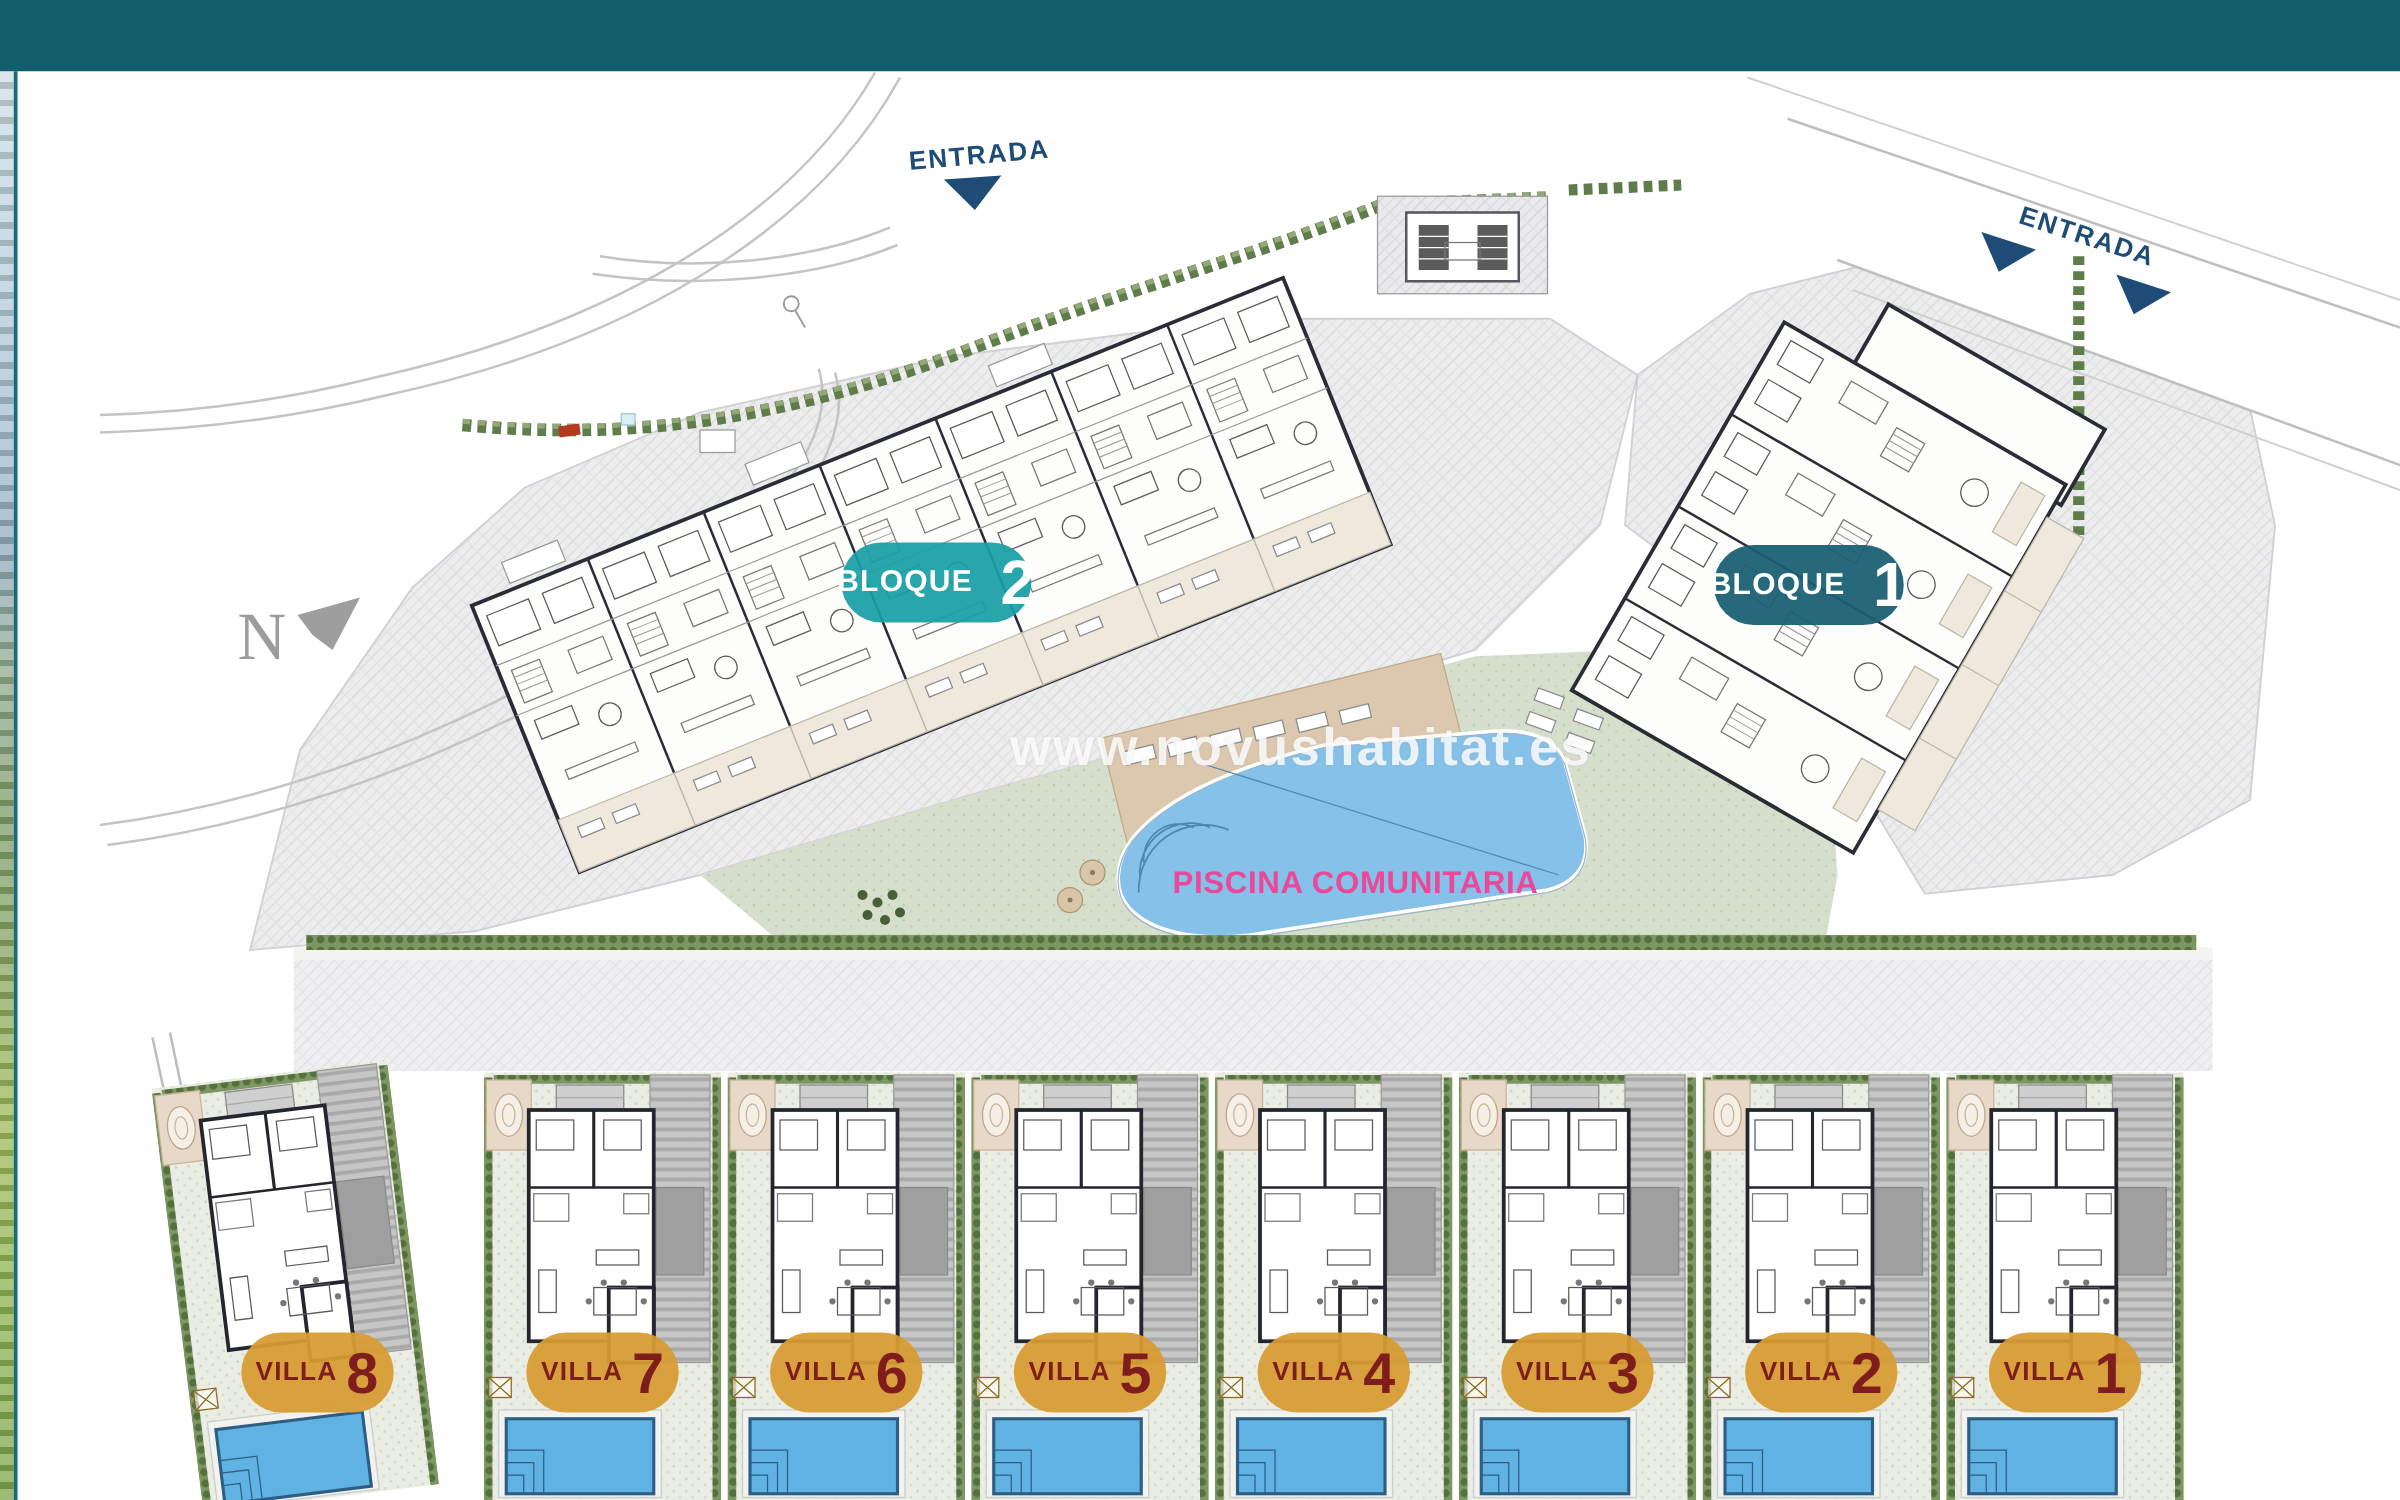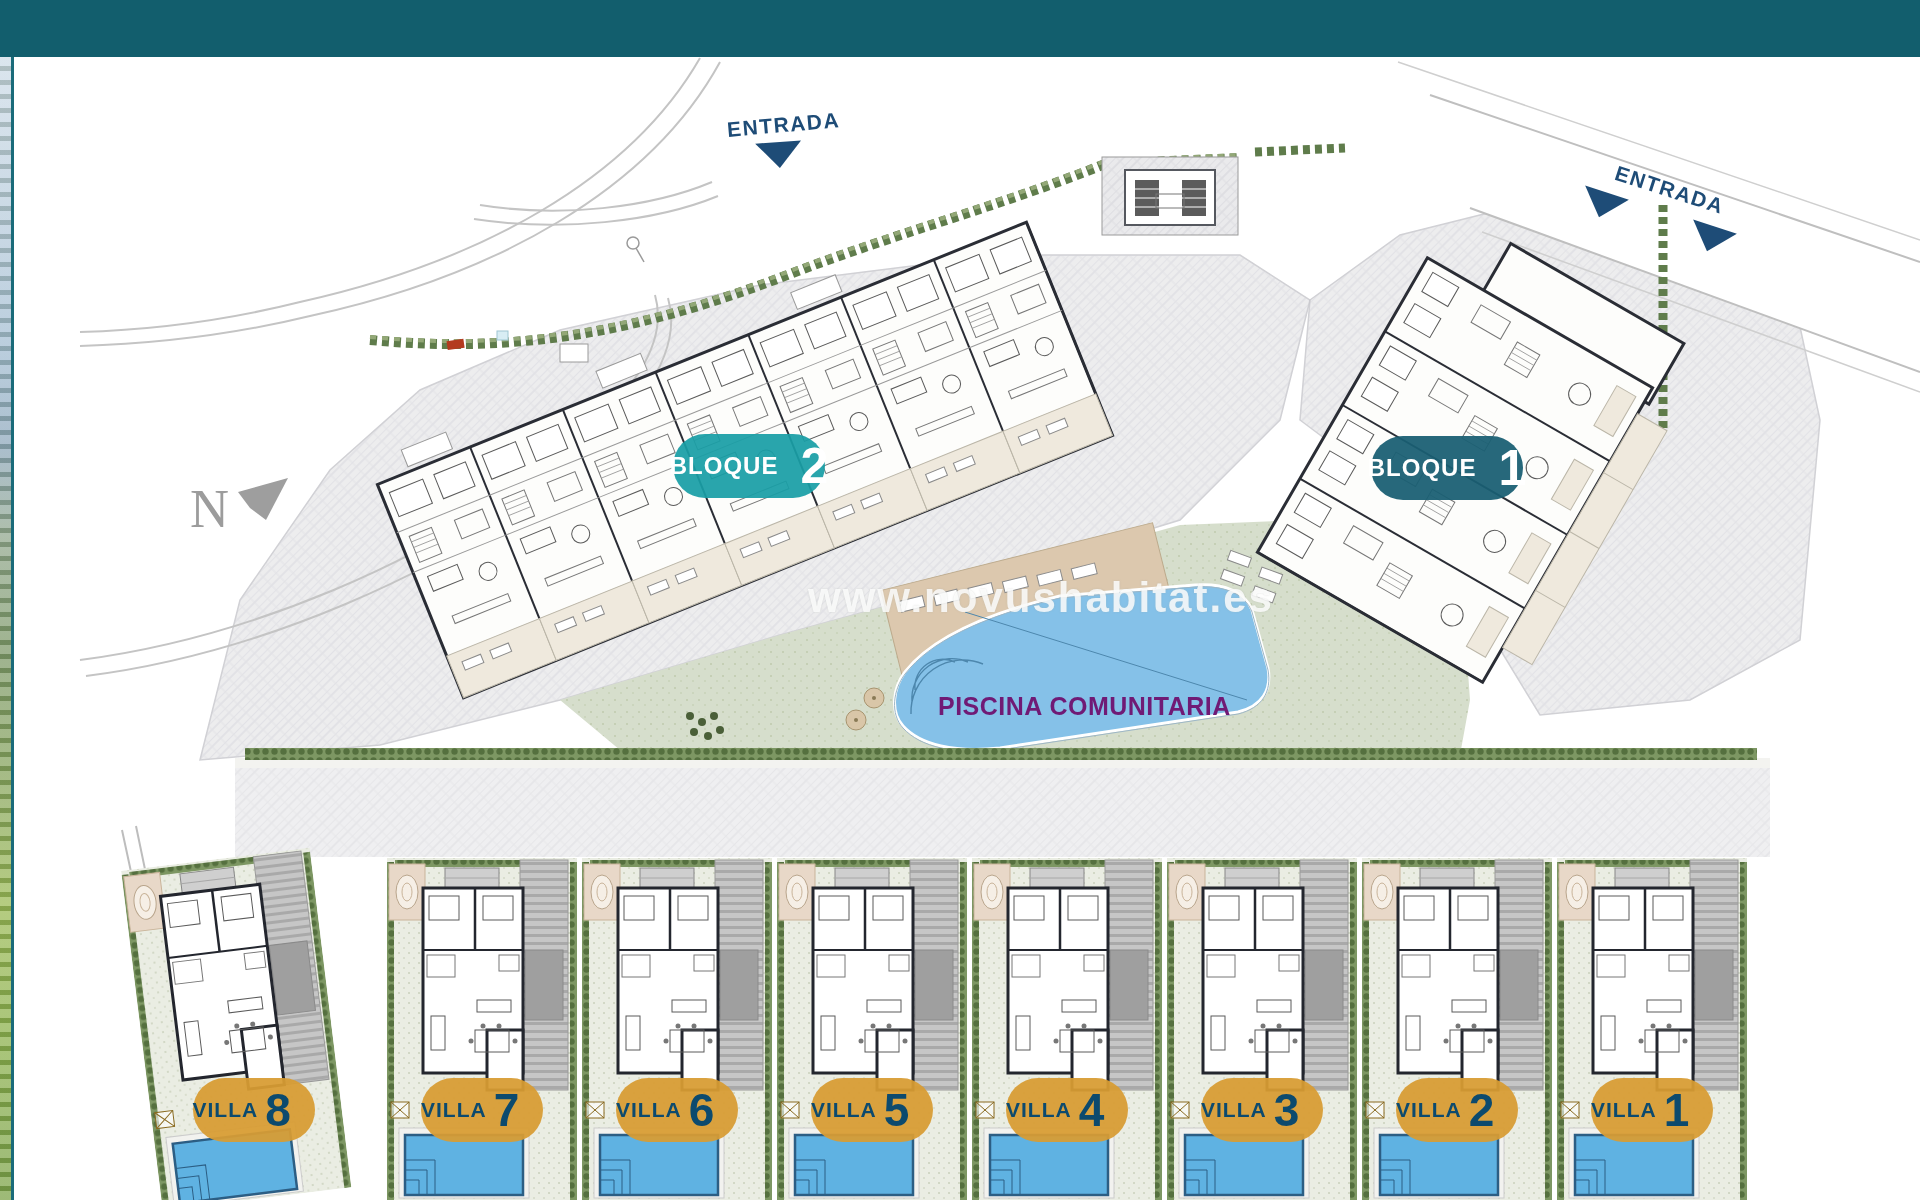--- a/index.html
+++ b/index.html
@@ -32,27 +32,27 @@
   .pill{position:absolute;display:flex;align-items:center;justify-content:center;gap:22px;
         border-radius:34px;color:#fff;z-index:22;}
   .pill .word{font-weight:bold;letter-spacing:1px;}
   .pill .num{font-weight:bold;line-height:1;}
   .bloque{width:152px;height:64px;}
   .bloque .word{font-size:24px;}
   .bloque .num{font-size:50px;}
   .bloque2{left:673px;top:434px;background:rgba(25,158,166,.93);}
   .bloque1{left:1371px;top:436px;background:rgba(26,95,115,.94);}
 
-  .villa-pill{position:absolute;left:50%;top:248px;transform:translateX(-50%);
+  .villa-pill{position:absolute;left:50%;top:236px;transform:translateX(-50%);
         width:122px;height:64px;border-radius:32px;background:rgba(216,156,51,.94);
-        display:flex;align-items:center;justify-content:flex-start;gap:7px;color:#0c4a6e;z-index:22;}
+        display:flex;align-items:center;justify-content:center;gap:7px;color:#7f1d1d;z-index:22;}
   .villa-pill .word{font-size:21px;font-weight:bold;letter-spacing:1px;}
   .villa-pill .num{font-size:46px;font-weight:bold;line-height:1;}
 
-  .pool-label{left:938px;top:692px;width:282px;text-align:center;color:#701a75;
+  .pool-label{left:938px;top:692px;width:282px;text-align:center;color:#ec4899;
         font-weight:bold;font-size:25px;letter-spacing:.5px;white-space:nowrap;z-index:21;}
 
   .watermark{left:808px;top:574px;font-size:42px;font-weight:bold;letter-spacing:2px;
         color:rgba(255,255,255,.82);text-shadow:0 0 2px rgba(160,170,160,.35);z-index:23;white-space:nowrap;}
 
   .compass-n{left:190px;top:478px;font-family:"Liberation Serif", serif;font-size:54px;color:#9C9C9C;z-index:21;}
   .compass-arrow{position:absolute;left:236px;top:476px;z-index:21;}
 
   
   .villa{position:absolute;top:830px;width:190px;height:370px;z-index:15;}

